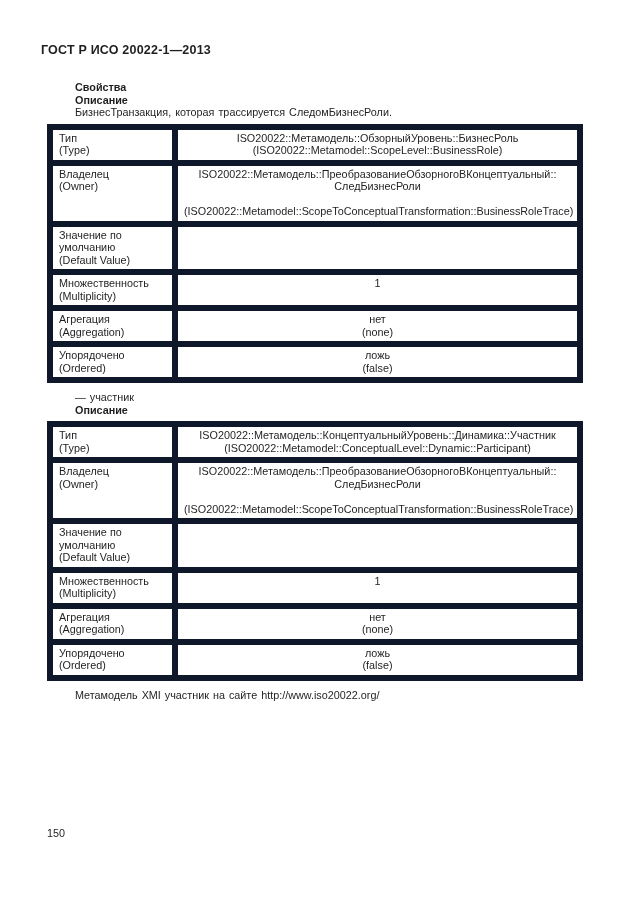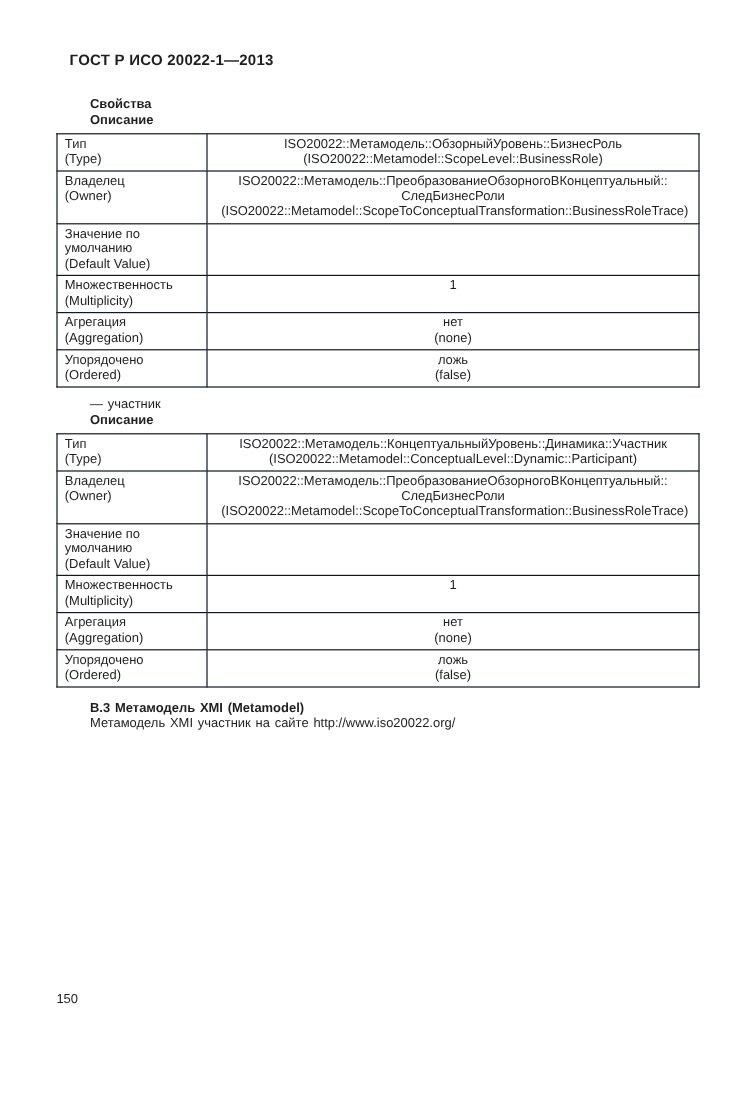--- a/index.html
+++ b/index.html
@@ -5,56 +5,57 @@
   * { margin: 0; padding: 0; box-sizing: border-box; }
   html, body { background: #ffffff; }
   body {
     width: 630px; height: 913px;
     position: relative;
     font-family: "Liberation Sans", sans-serif;
     color: #1f1f1f;
     overflow: hidden;
   }
   .doc-header {
-    position: absolute; left: 58px; top: 43px;
+    position: absolute; left: 41px; top: 43px;
     font-size: 12.5px; font-weight: bold; letter-spacing: 0.2px;
   }
   .content {
     position: absolute; left: 47px; top: 81px; width: 536px;
   }
   .para {
     font-size: 10.8px; line-height: 12.6px;
     margin-left: 28px; word-spacing: 1px;
   }
   .bold { font-weight: bold; }
   table.props {
     width: 536px; border-collapse: collapse; table-layout: fixed;
     margin-top: 5px; margin-bottom: 8px;
   }
   table.props td {
-    border: 1px solid #0f172a; vertical-align: top;
+    border: 6px solid #0f172a; vertical-align: top;
     padding: 2px 6px 3px 6px;
     font-size: 10.8px; line-height: 12.5px;
   }
   td.label-cell { width: 125px; }
   .vline { white-space: pre-wrap; text-align: center; }
   .b3-heading { margin-top: 11px; }
   .page-number {
     position: absolute; left: 47px; top: 827px; font-size: 10.8px;
   }
 </style>
 </head>
 <body>
 
 <div class="doc-header">ГОСТ Р ИСО 20022-1—2013</div>
 
 <div class="content">
 
   <p class="para bold">Свойства</p>
   <p class="para bold">Описание</p>
+  <p class="para">БизнесТранзакция, которая трассируется СледомБизнесРоли.</p>
 
   <table class="props">
     <tbody>
       <tr>
         <td class="label-cell">
           <div>Тип</div>
           <div>(Type)</div>
         </td>
         <td class="value-cell">
           <div class="vline">ISO20022::Метамодель::ОбзорныйУровень::БизнесРоль</div>
@@ -169,18 +170,17 @@
           <div>(Ordered)</div>
         </td>
         <td class="value-cell">
           <div class="vline">ложь</div>
           <div class="vline">(false)</div>
         </td>
       </tr>
     </tbody>
   </table>
 
-  <p class="para bold b3-heading">В.3 Метамодель XMI (Metamodel)</p>
   <p class="para"><span>Метамодель XMI участник на сайте </span><span>http://www.iso20022.org/</span></p>
 
 </div>
 
 <div class="page-number">150</div>
 
 </body></html>

